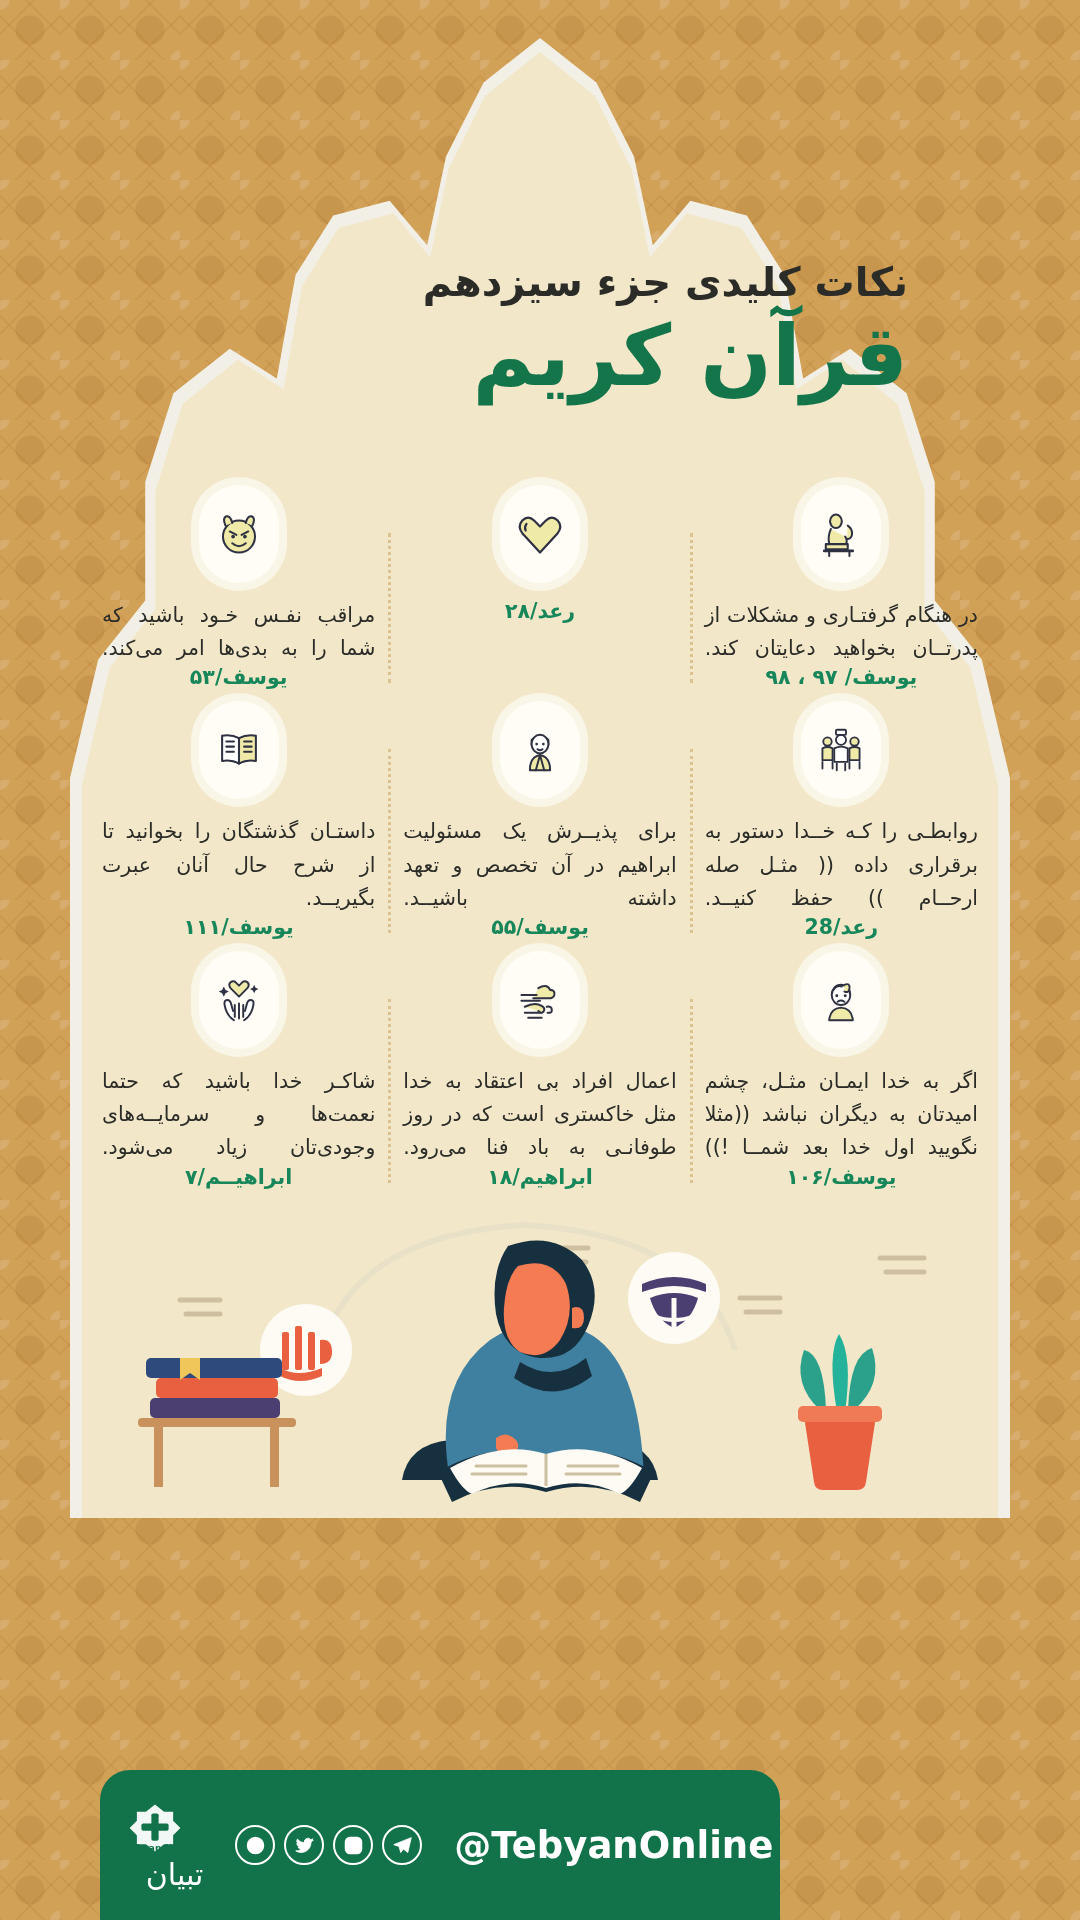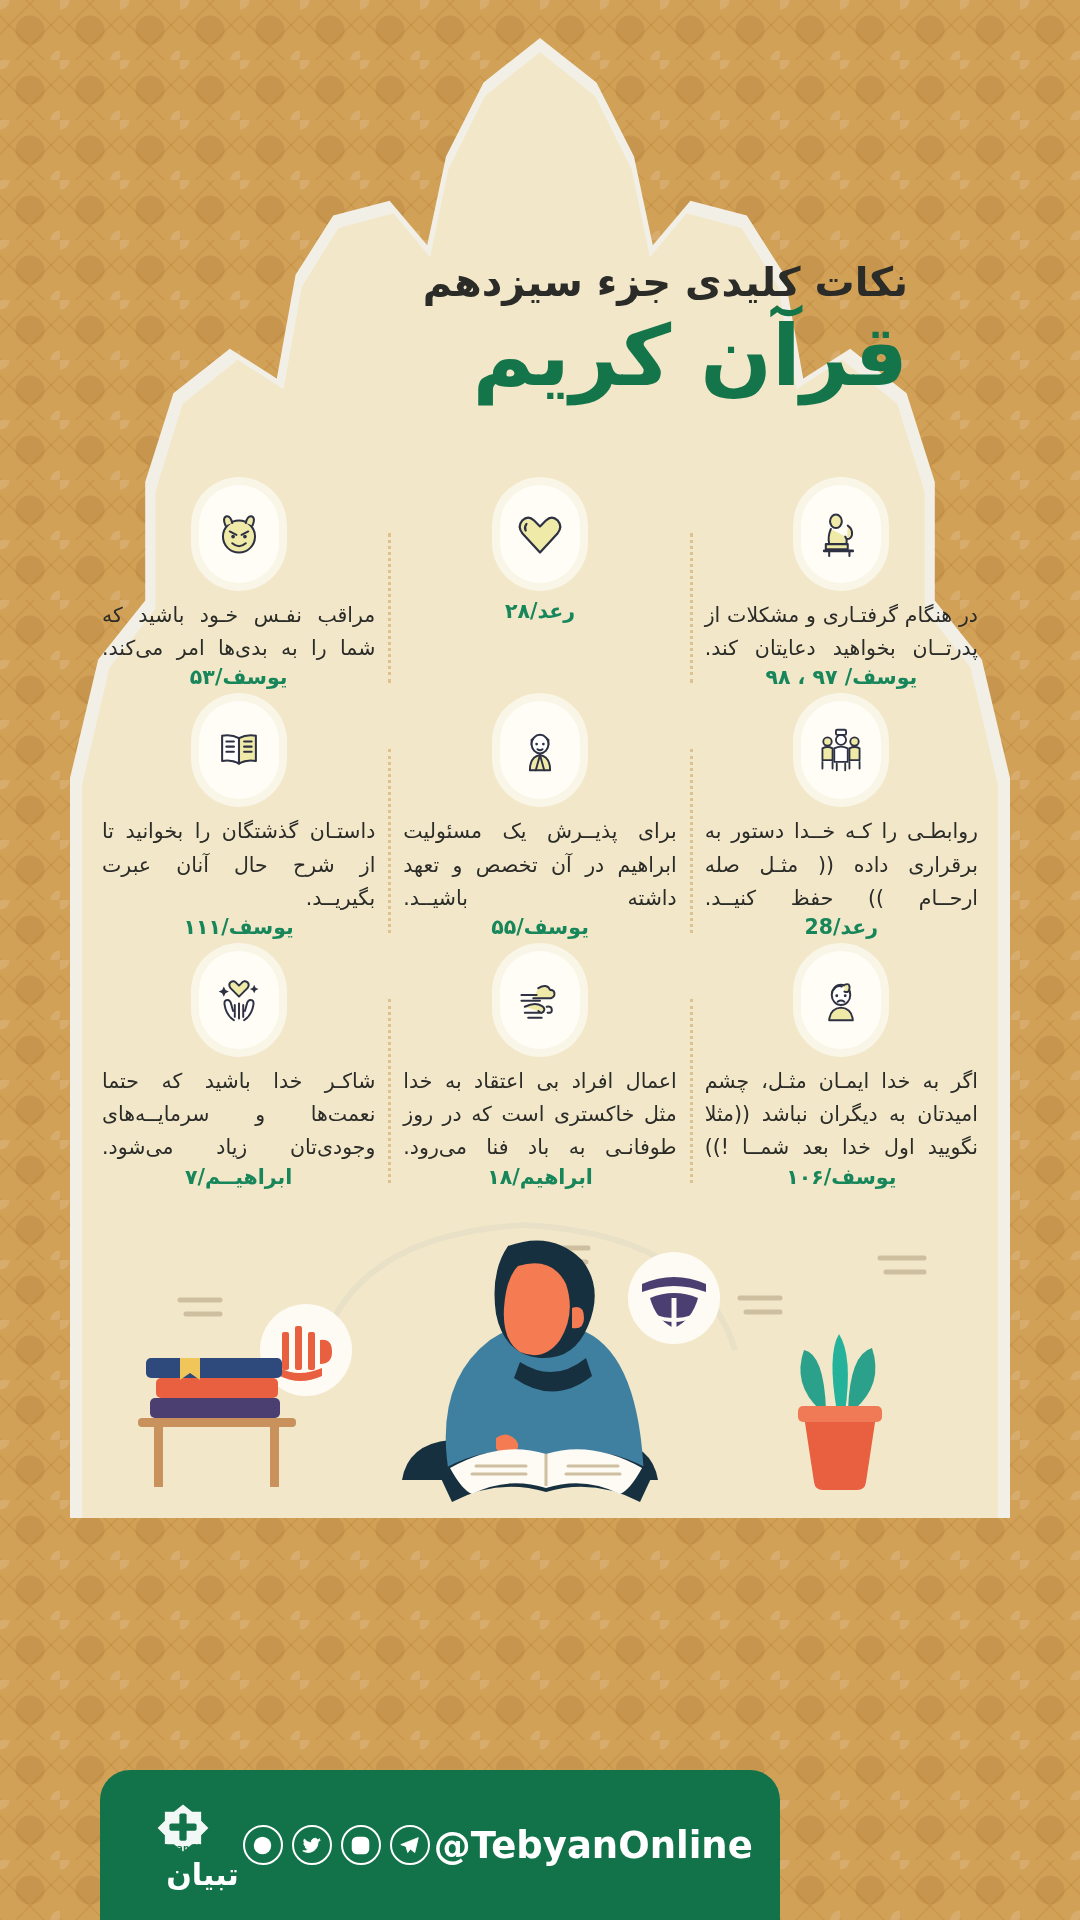--- a/index.html
+++ b/index.html
@@ -113,23 +113,23 @@
 
   
   #illustration{ position:absolute; left:120px; top:1180px; width:840px; height:330px; z-index:7; }
 
   
   #footer-bar{
     position:absolute; left:100px; bottom:0; width:680px; height:150px;
     background:#12734a; border-radius:30px 30px 0 0; z-index:9;
     display:flex; align-items:center; justify-content:center; gap:18px;
   }
-  #footer-inner{ display:flex; align-items:center; gap:4px; flex-direction:row-reverse;}
+  #footer-inner{ display:flex; align-items:center; gap:32px; flex-direction:row-reverse;}
   #brand-col{ display:flex; flex-direction:column; align-items:center; gap:4px;}
-  #brand-name{ color:#fff; font-size:30px; font-weight:bold;margin-left:39px; }
+  #brand-name{ color:#fff; font-size:30px; font-weight:normal;margin-left:39px; }
   #handle{ color:#fff; font-size:37px; font-weight:bold; direction:ltr; }
   .social-ic{
     width:40px;height:40px;border:2.4px solid #fff;border-radius:50%;
     display:flex;align-items:center;justify-content:center;
   }
   .social-ic svg{ width:21px;height:21px;fill:#fff;stroke:#fff;}
   #socials{ display:flex; gap:9px; }
 </style>
 </head>
 <body>

